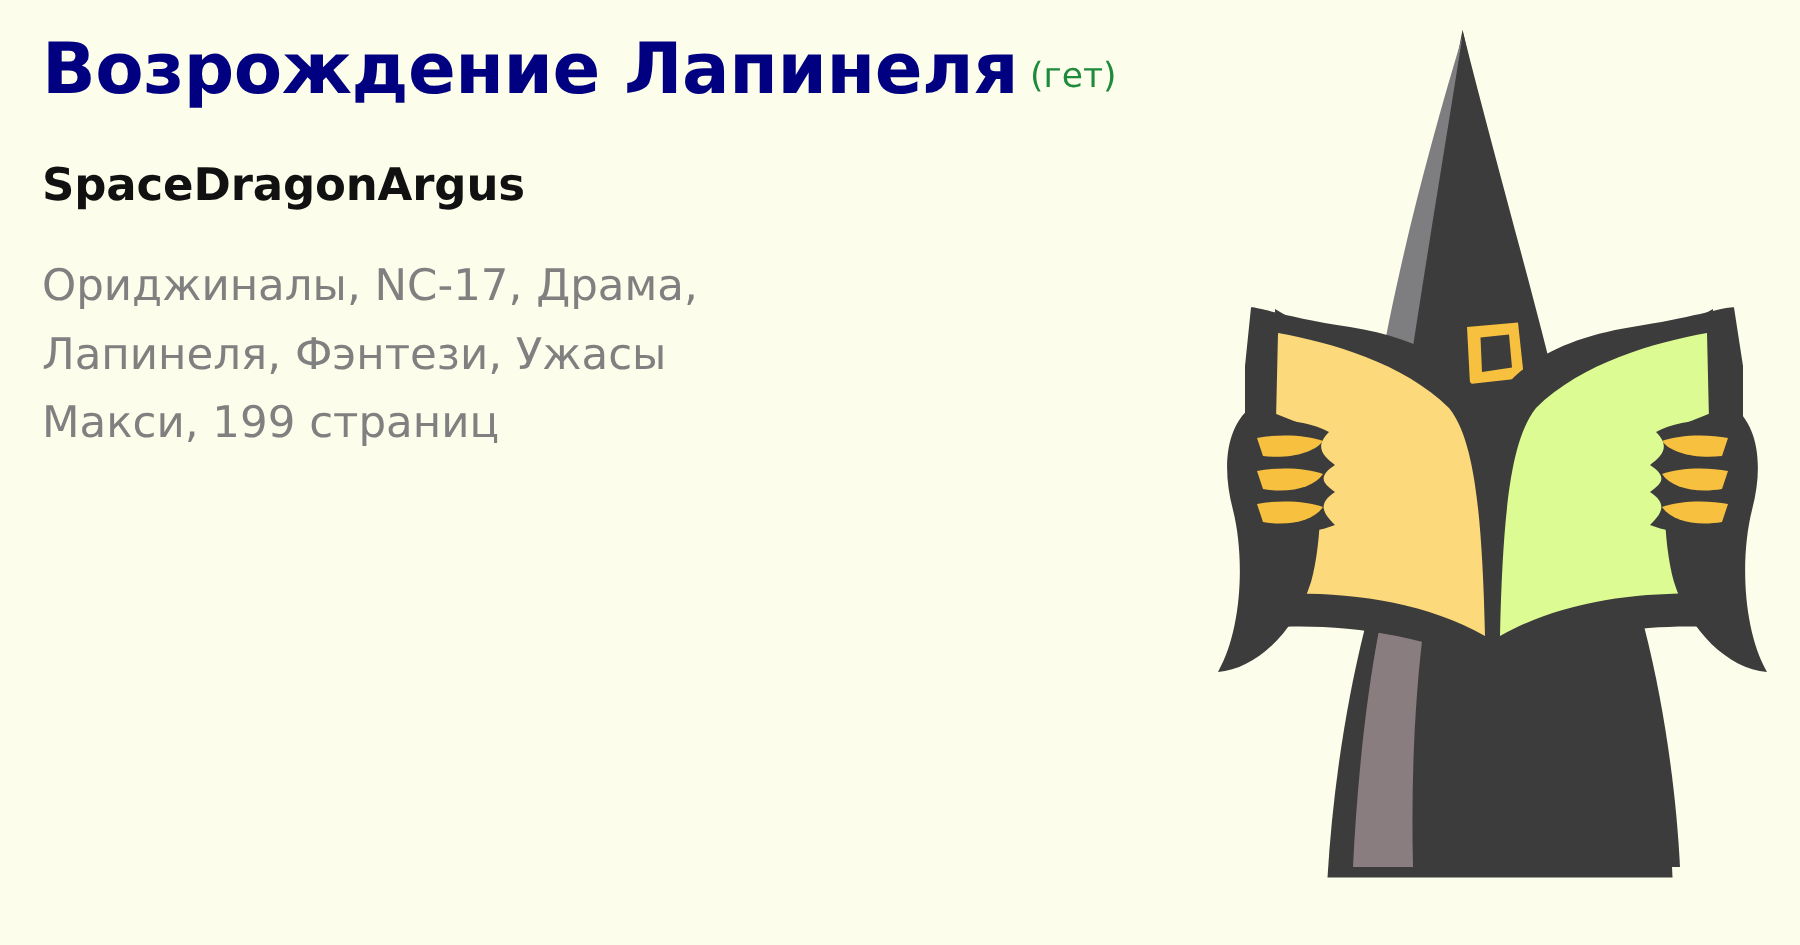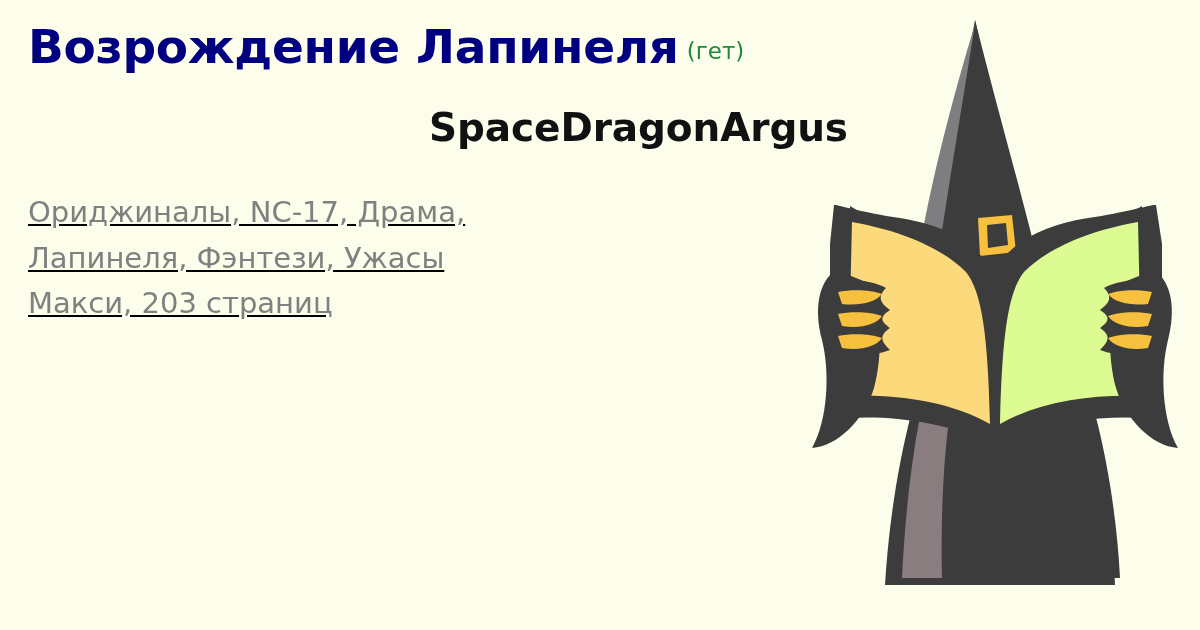--- a/index.html
+++ b/index.html
@@ -52,31 +52,29 @@
   .url {
     margin-top: 9px;
     font-size: 22px;
     color: #838383;
     line-height: 1.1;
     letter-spacing: 0.1px;
   }
 
   .author {
     margin-top: 35px;
-    font-size: 39px;
+    font-size: 30px;
     font-weight: bold;
     color: #111111;
     line-height: 1.1;
     letter-spacing: -0.1px;
-    text-align: right;
   }
 
   .meta {
-    margin-top: 40px;
-    text-decoration: underline;
+    margin-top: 28px;
   }
   .meta-line {
     font-size: 29px;
     color: #808080;
     line-height: 1.58;
     white-space: nowrap;
   }
   .meta-line.status {
     color: #ff0000;
   }
@@ -105,21 +103,21 @@
     <div class="title-line">
       <span class="title">Возрождение Лапинеля</span><span class="title-tag">(гет)</span>
     </div>
 
 
     <div class="author">SpaceDragonArgus</div>
 
     <div class="meta">
       <div class="meta-line">Ориджиналы, NC-17, Драма,</div>
       <div class="meta-line">Лапинеля, Фэнтези, Ужасы</div>
-      <div class="meta-line">Макси, 203 страниц</div>
+      <div class="meta-line">Макси, 199 страниц</div>
     </div>
 
   </div>
 
   <div class="illustration">
     <svg viewBox="0 0 410 630" xmlns="http://www.w3.org/2000/svg" aria-hidden="true">
 
       <g>
         <path d="M150 330 C 118 400, 100 500, 95 585 L 325 585 C 322 500, 305 400, 272 330 Z" fill="#3c3c3c"></path>
 

